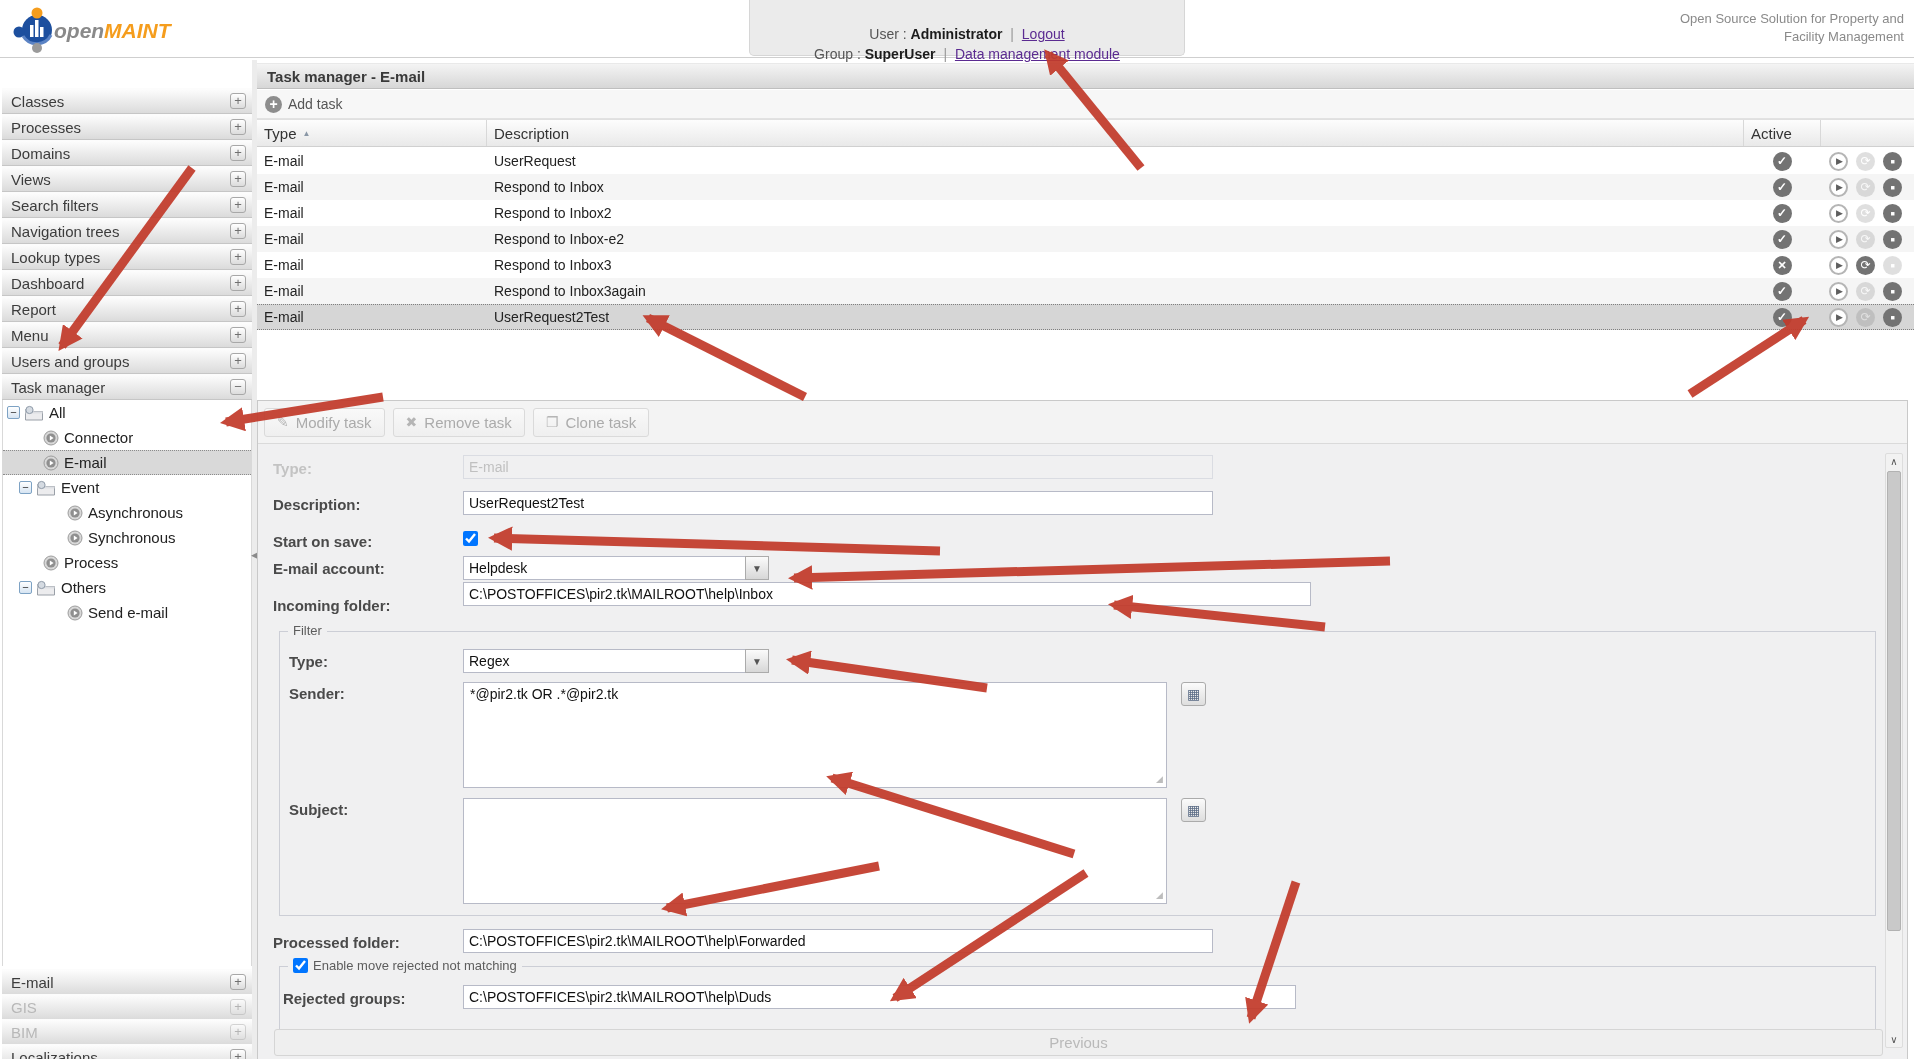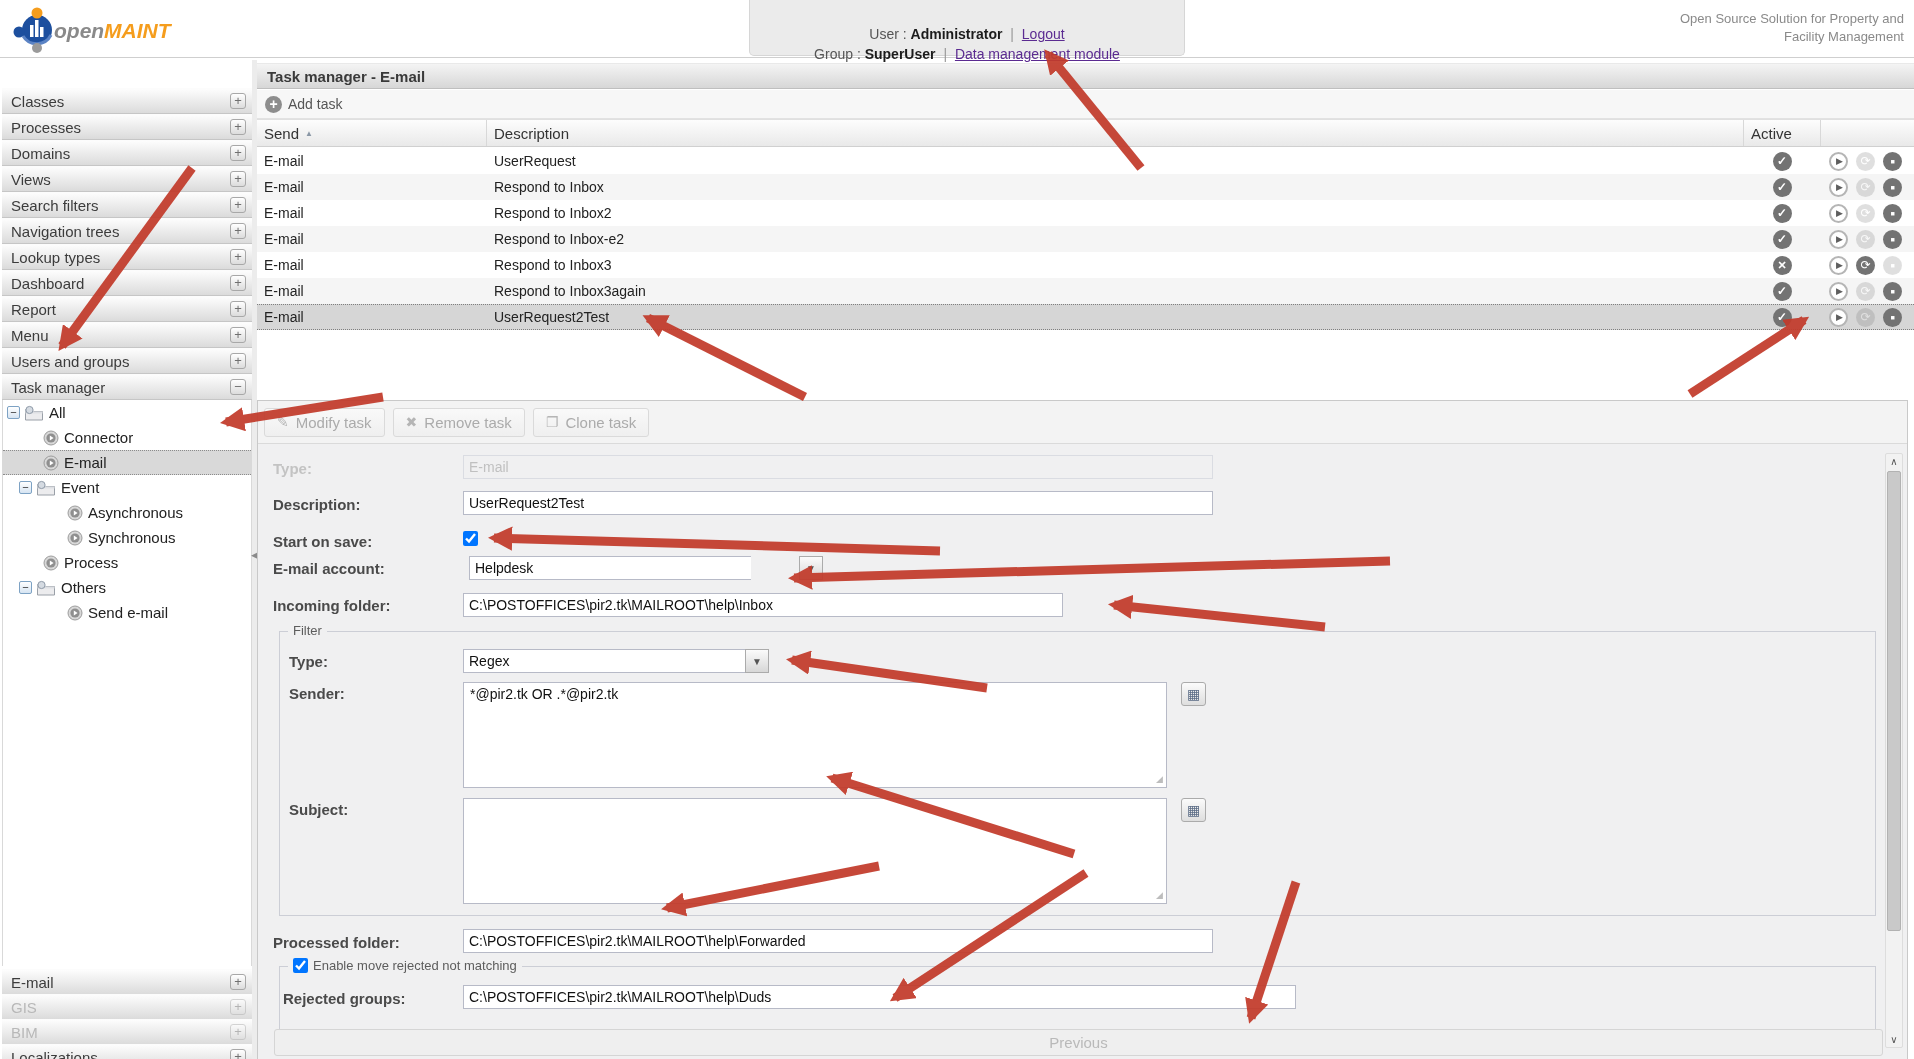--- a/index.html
+++ b/index.html
@@ -350,21 +350,21 @@
 
   <div class="main-title">Task manager - E-mail</div>
   <div class="add-bar">
     <span class="add-task-btn">
       <span class="circle-plus">+</span>
       <span>Add task</span>
     </span>
   </div>
   <div class="table-head">
     <div class="hcell h-type">
-      <span>Send</span>
+      <span>Type</span>
       <span class="sort-arrow">▲</span>
     </div>
     <div class="hcell h-desc">
       <span>Description</span>
     </div>
     <div class="hcell h-active">
       <span>Active</span>
     </div>
     <div class="hcell h-actions"></div>
   </div>
@@ -475,27 +475,27 @@
       <span class="flabel dis" style="left:15px; top:15px;">Type:</span>
       <input class="tfield" style="left: 205px; top: 10px; width: 750px;" disabled="" value="E-mail">
 
       <span class="flabel" style="left:15px; top:51px;">Description:</span>
       <input class="tfield" style="left: 205px; top: 46px; width: 750px;" value="UserRequest2Test">
 
       <span class="flabel" style="left:15px; top:88px;">Start on save:</span>
       <input type="checkbox" class="chk" style="position: absolute; left: 205px; top: 86px;" checked="true">
 
       <span class="flabel" style="left:15px; top:115px;">E-mail account:</span>
-      <div class="combo" style="left:211px; top:111px;gap:48px;">
+      <div class="combo" style="left:205px; top:111px;">
         <input readonly="" value="Helpdesk" style="">
         <span class="cbtn">▼</span>
       </div>
 
       <span class="flabel" style="left:15px; top:152px;">Incoming folder:</span>
-      <input class="tfield" style="left: 205px; top: 148px; width: 600px;" value="C:\POSTOFFICES\pir2.tk\MAILROOT\help\Inbox">
+      <input class="tfield" style="left: 205px; top: 137px; width: 848px;" value="C:\POSTOFFICES\pir2.tk\MAILROOT\help\Inbox">
 
       <div class="fset" style="left:21px; top:186px; width:1597px; height:285px;">
         <span class="legend">
             <span>Filter</span>
           </span>
       </div>
       <span class="flabel" style="left:31px; top:208px;">Type:</span>
       <div class="combo" style="left:205px; top:204px;">
         <input readonly="" value="Regex" style="">
         <span class="cbtn">▼</span>

